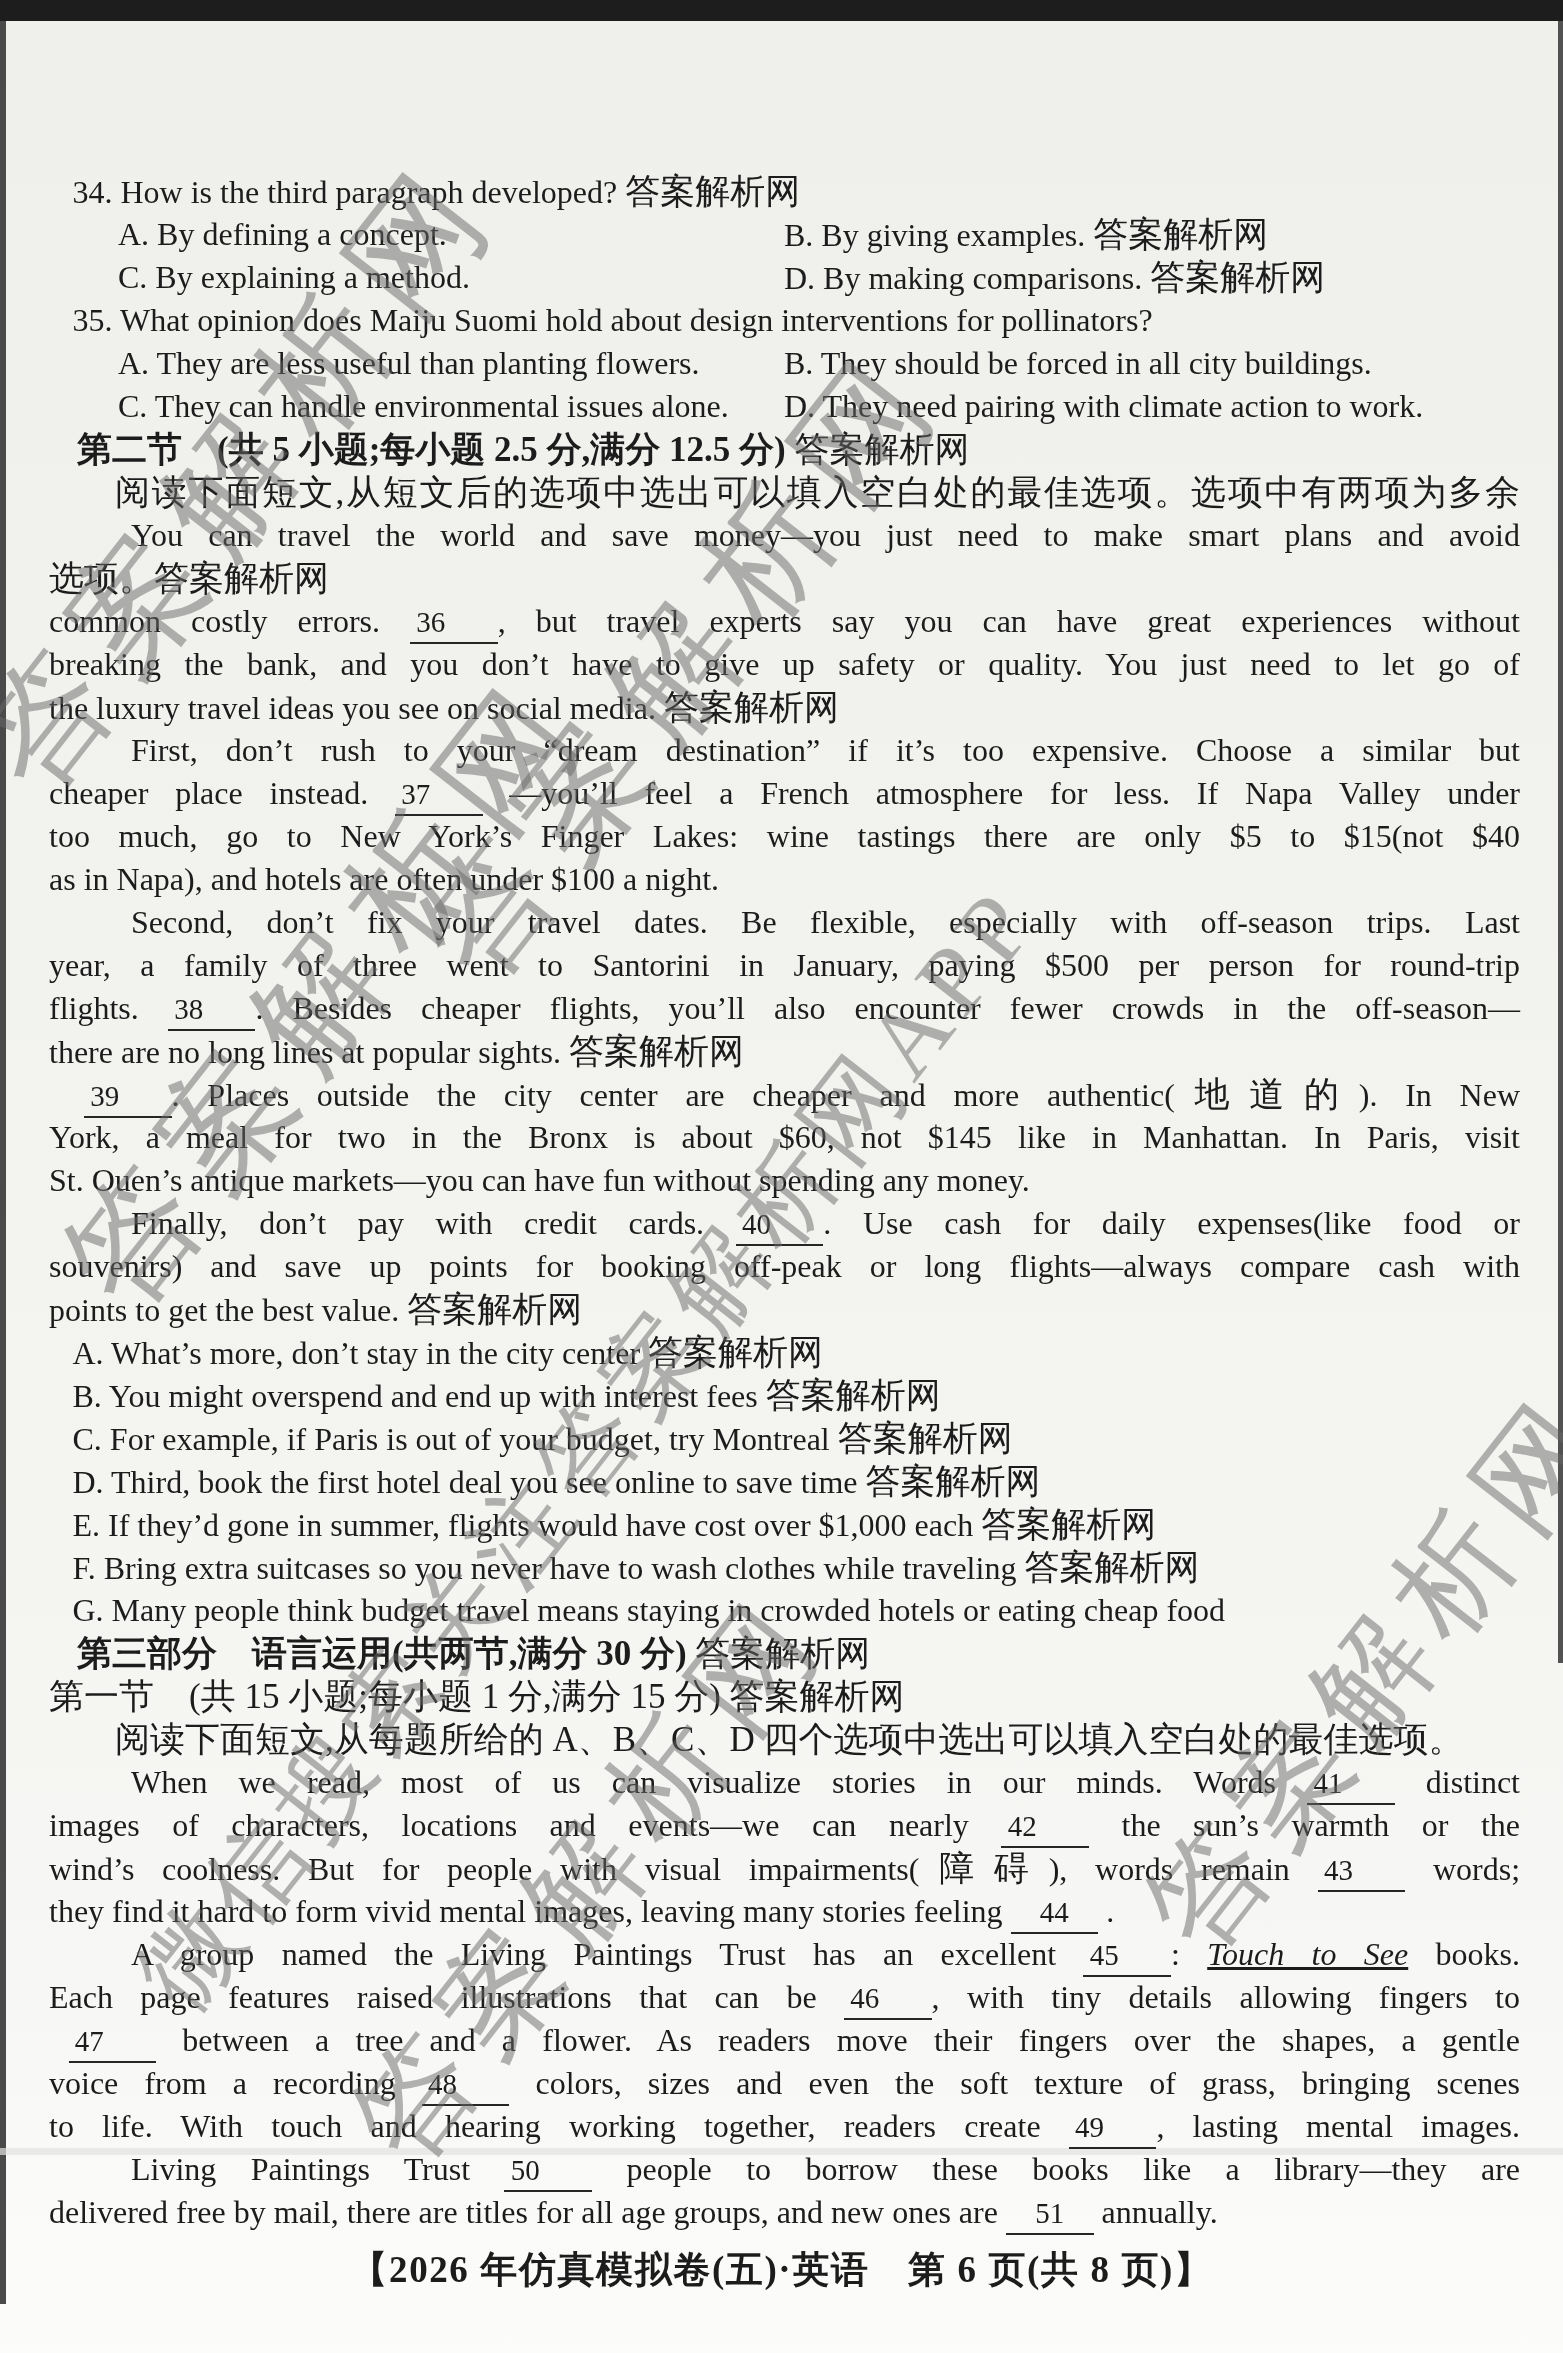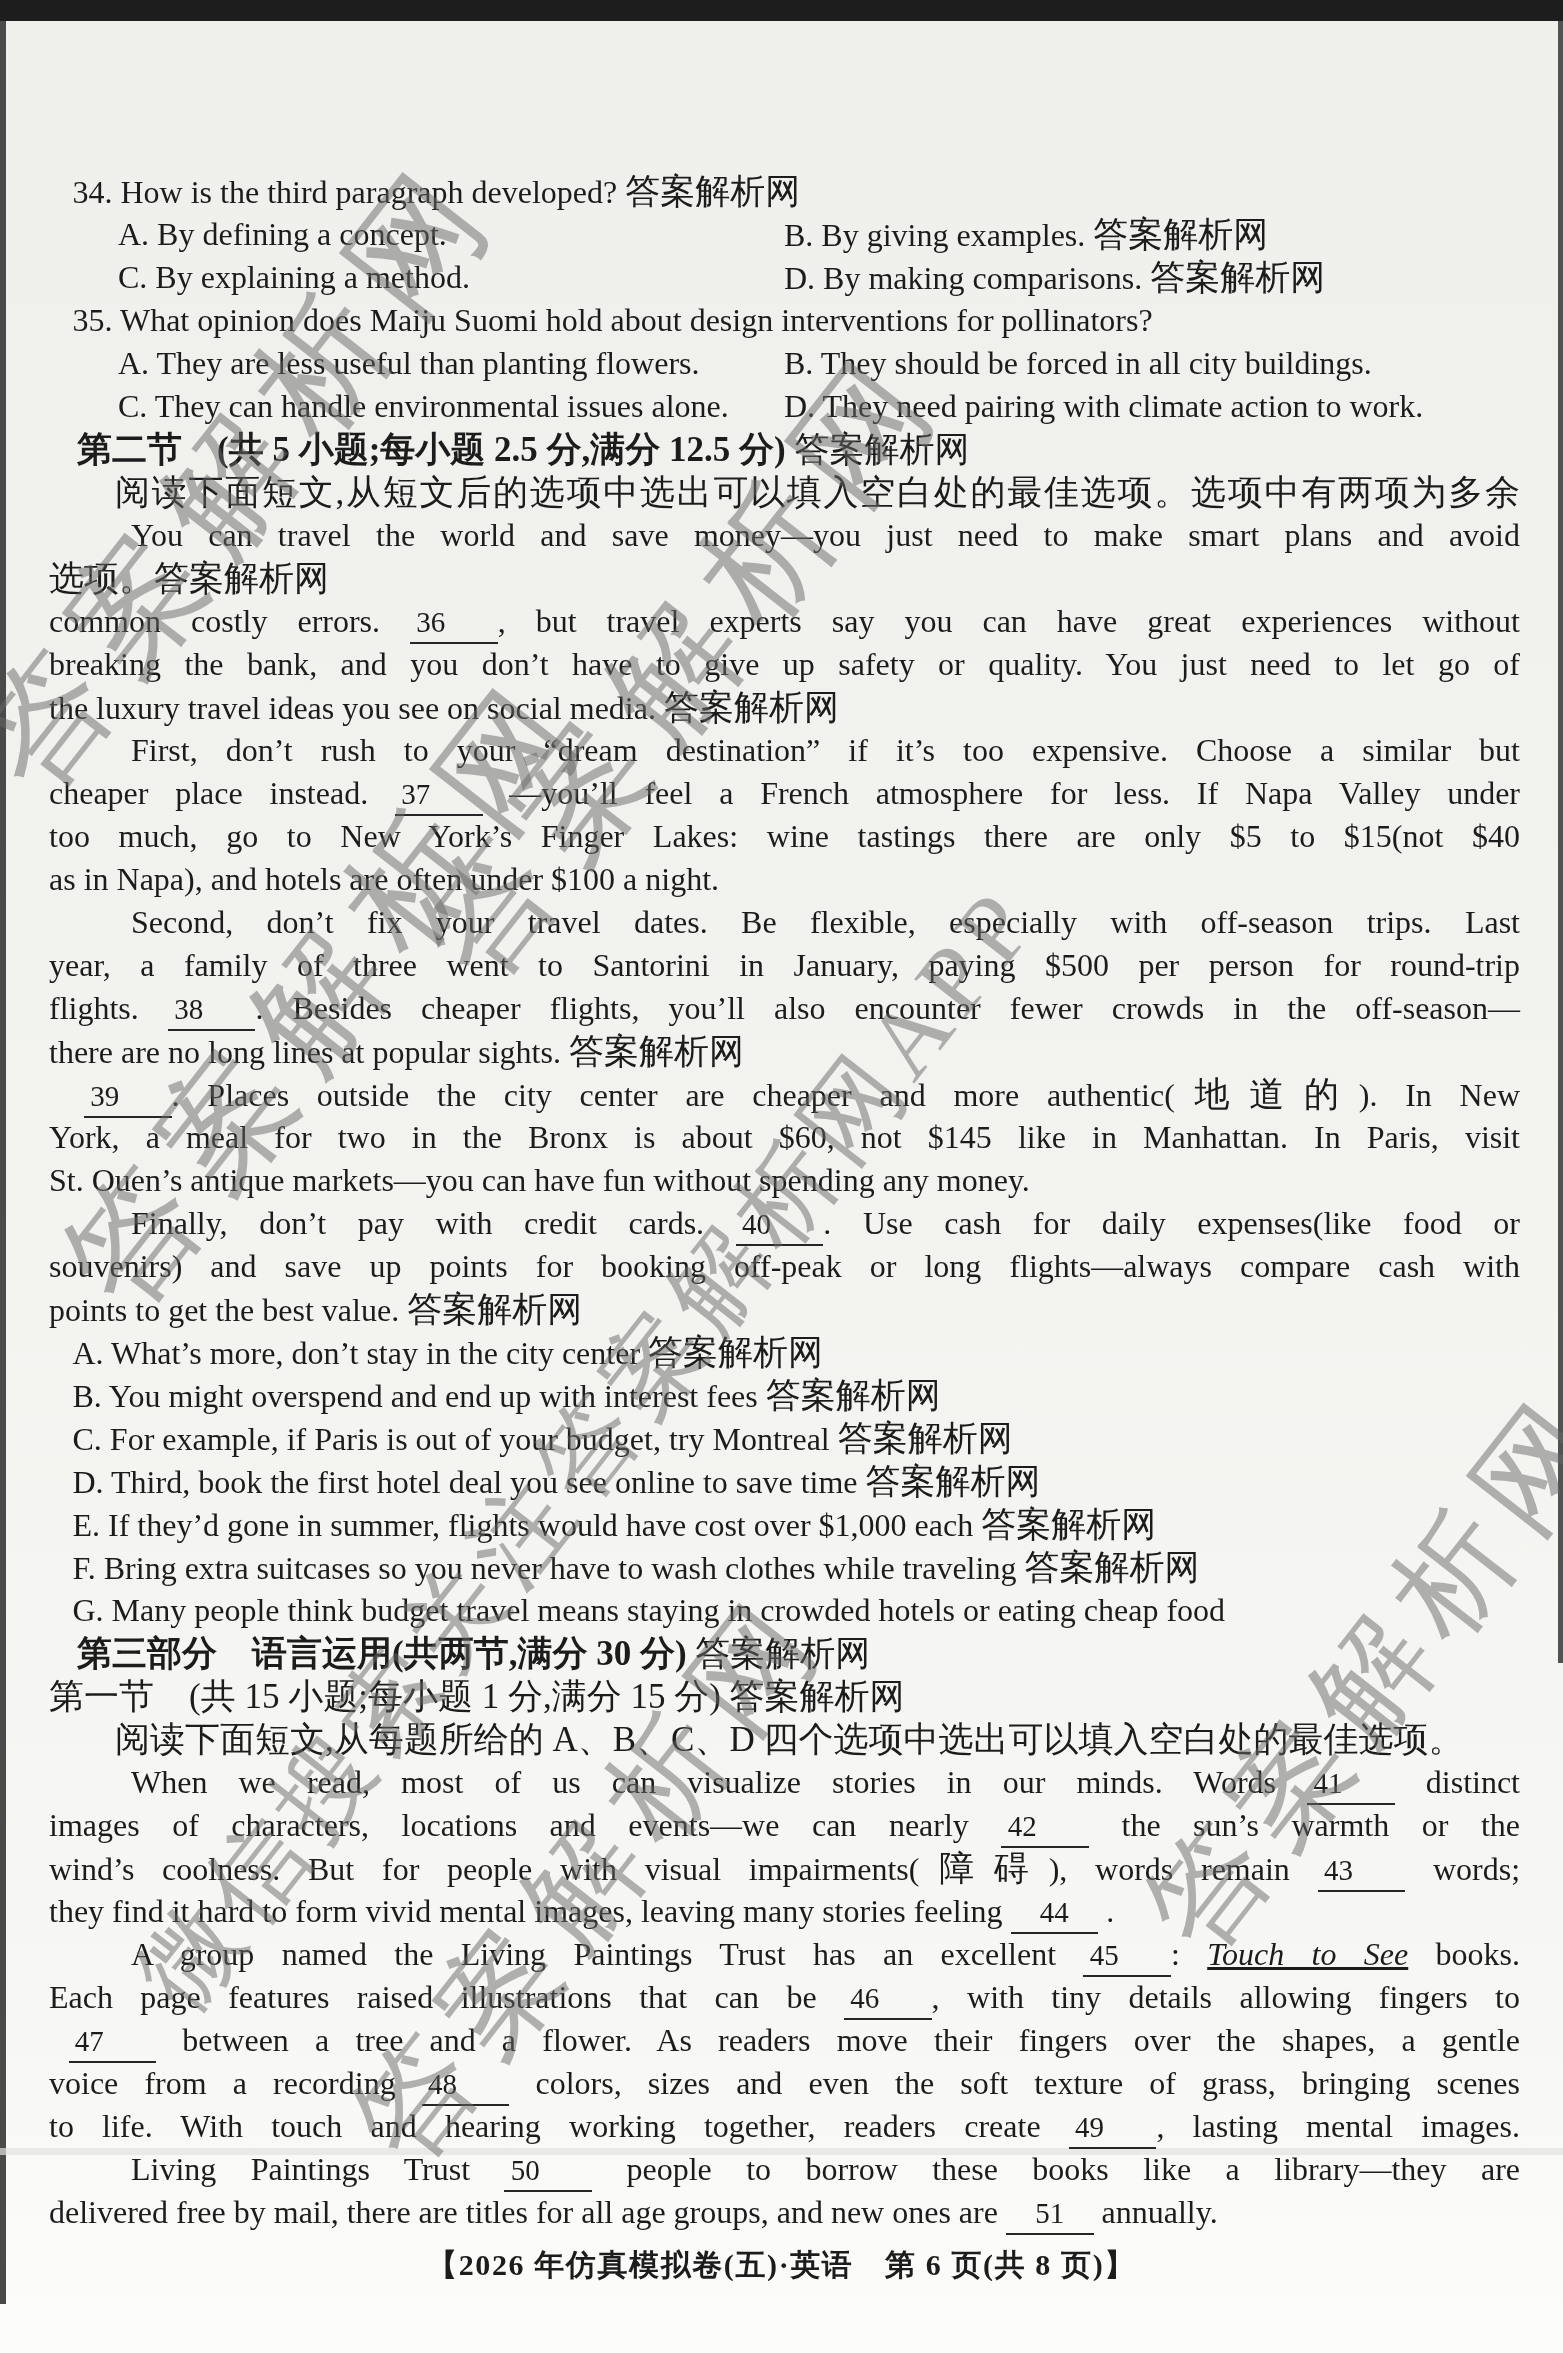--- a/index.html
+++ b/index.html
@@ -26,21 +26,21 @@
     border-bottom:2.3px solid #262626;font-size:29px;line-height:31px;
     padding:0 6.3px 3.9px;vertical-align:baseline;
   }
   .wm{
     position:absolute;white-space:nowrap;color:rgba(104,104,104,0.5);
     transform:rotate(-52deg);transform-origin:0 100%;
     font-family:"Liberation Serif","DejaVu Serif",serif;z-index:3;pointer-events:none;
   }
   #footer{
     position:absolute;top:2245px;left:0;width:1563px;text-align:center;
-    font-size:30px;font-weight:bold;letter-spacing:1.6px;
+    font-size:37px;font-weight:bold;letter-spacing:1.6px;
   }
   #lines,#footer{z-index:2;position:absolute;}
 </style>
 </head>
 <body>
 
 <div id="page">
   <div id="top-bar"></div>
   <div id="edge-left"></div>
   <div id="edge-right"></div>

